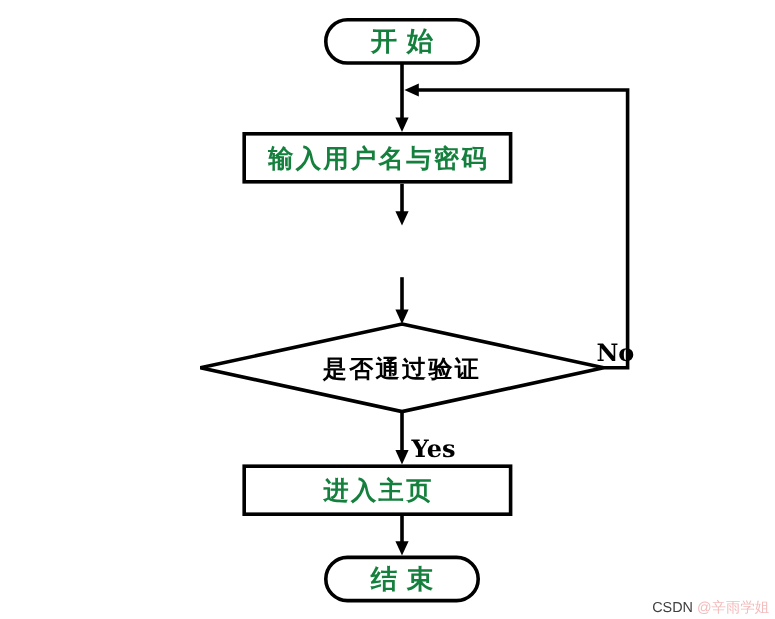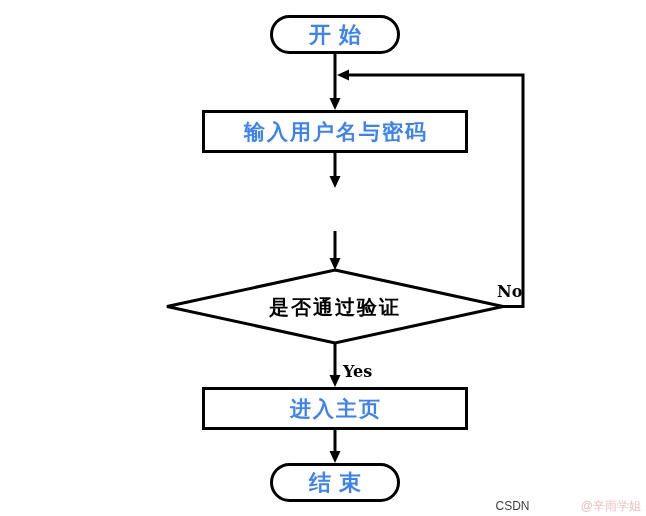--- a/index.html
+++ b/index.html
@@ -23,36 +23,36 @@
     height: 516px;
   }
   .node {
     position: absolute;
     box-sizing: border-box;
     background: #ffffff;
     border: 3px solid #000000;
     display: flex;
     align-items: center;
     justify-content: center;
-    color: #3b82f6;
+    color: #15803d;
     font-weight: bold;
     white-space: nowrap;
   }
   .terminator {
     left: 270px;
     width: 130px;
     height: 39px;
     border-radius: 20px;
     font-size: 22px;
     letter-spacing: 8px;
     text-indent: 8px;
   }
   .process {
     left: 202px;
-    width: 266px;
+    width: 225px;
     height: 43px;
     font-size: 21px;
     letter-spacing: 2px;
     text-indent: 2px;
   }
   .decision-label {
     position: absolute;
     left: 215px;
     top: 294px;
     width: 240px;
@@ -61,36 +61,36 @@
     font-weight: bold;
     font-size: 20px;
     letter-spacing: 2px;
     white-space: nowrap;
   }
   .edge-label {
     position: absolute;
     color: #000000;
     font-family: "DejaVu Serif", "Liberation Serif", serif;
     font-weight: bold;
-    font-size: 16px;
+    font-size: 20px;
     line-height: 1;
     white-space: nowrap;
   }
   .edge-label.yes { left: 343px; top: 364px; }
   .edge-label.no  { left: 497px; top: 284px; }
   .watermark {
     position: absolute;
     right: 5px;
     bottom: 4px;
     font-size: 12px;
     line-height: 1;
     white-space: nowrap;
   }
   .watermark .wm-prefix { color: #404040; }
-  .watermark .wm-handle { color: #f3bcbc; margin-left: 48px; }
+  .watermark .wm-handle { color: #f3bcbc; }
 </style>
 </head>
 <body>
 
 <div class="stage">
 
   <svg class="lines-svg" viewBox="0 0 646 516" xmlns="http://www.w3.org/2000/svg">
 
     <path d="M503,306.5 H523 V75 H348" fill="none" stroke="#000000" stroke-width="3"></path>
     <polygon points="337,75 349,69.5 349,80.5" fill="#000000"></polygon>

